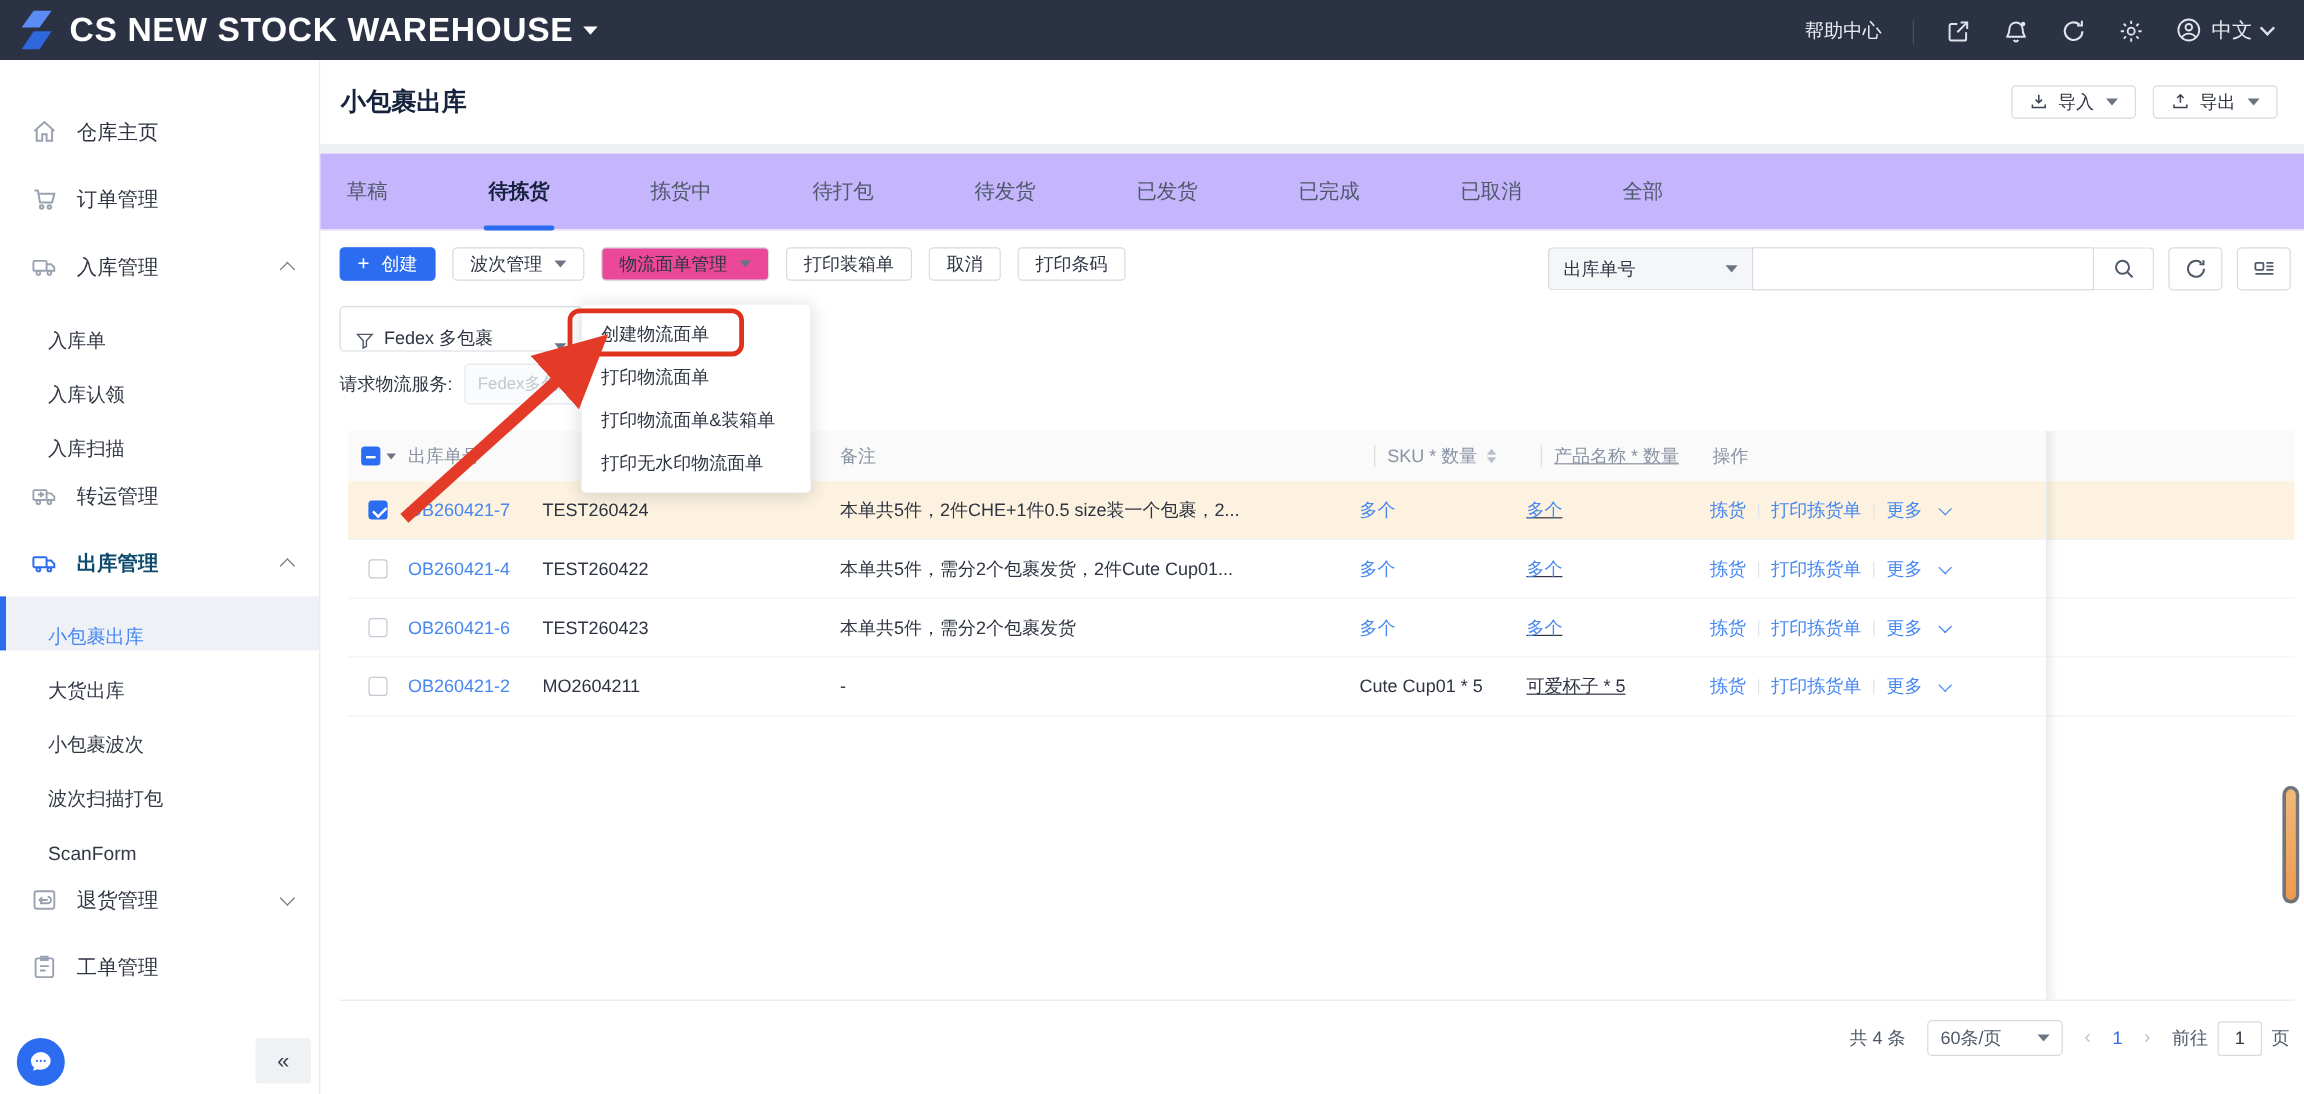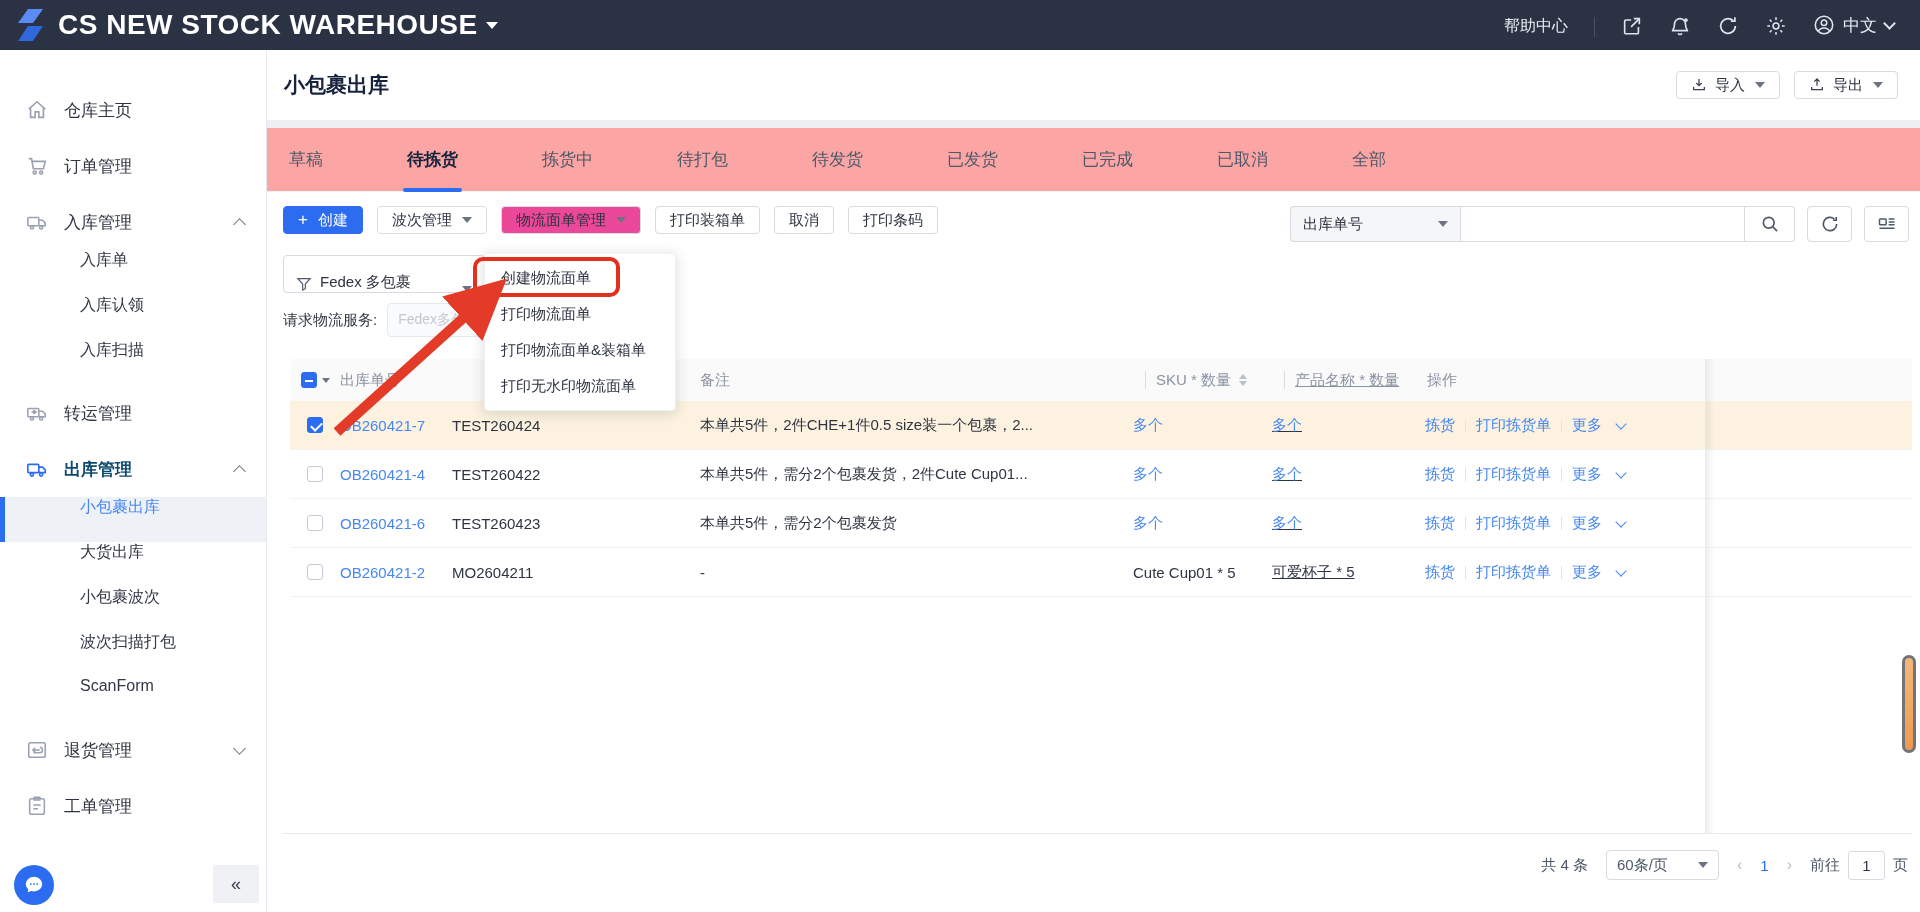--- a/index.html
+++ b/index.html
@@ -17,41 +17,41 @@
   .tb-icon { width:22px; height:22px; color:#dfe3ec; }
   .user-group { display:flex; align-items:center; gap:8px; }
   .chev-down { width:9px; height:9px; border-right:2px solid #dfe3ec; border-bottom:2px solid #dfe3ec; transform:rotate(45deg); margin-top:-4px; }
 
   
   .sidebar { position:absolute; left:0; top:50px; width:267px; height:862px; background:#fff; border-right:1px solid #e7e9ee; padding-top:32px; }
   .side-item { height:56px; display:flex; align-items:center; padding:0 22px 0 26px; font-size:17px; color:#2e3442; cursor:pointer; }
   .side-item .s-icon { width:22px; height:22px; margin-right:16px; color:#9aa2b1; flex:none; }
   .side-item.active-parent { font-weight:bold; color:#0c4a6e; }
   .side-item.active-parent .s-icon { color:#2b6cf0; }
-  .side-sub { height:45px; display:flex; align-items:flex-start; padding-left:80px; font-size:16px; color:#323845; cursor:pointer; position:relative; }
+  .side-sub { height:45px; display:flex; align-items:flex-end; padding-left:40px; font-size:16px; color:#323845; cursor:pointer; position:relative; }
   .side-sub.active { background:#eef1f6; color:#4687f2; }
   .side-sub.active::before { content:""; position:absolute; left:0; top:0; width:5px; height:100%; background:#2b6cf0; }
   .side-chev { margin-left:auto; width:9px; height:9px; border-right:1.8px solid #6c7483; border-bottom:1.8px solid #6c7483; }
   .chev-up { transform:rotate(-135deg); margin-top:5px; }
   .chev-dn { transform:rotate(45deg); margin-top:-4px; }
   .chat-fab { position:absolute; left:14px; top:815px; width:40px; height:40px; border-radius:50%; background:#2b6cf0; display:flex; align-items:center; justify-content:center; cursor:pointer; }
   .collapse-btn { position:absolute; left:213px; top:815px; width:46px; height:38px; background:#f0f1f4; border-radius:3px; display:flex; align-items:center; justify-content:center; font-size:18px; color:#3a404d; cursor:pointer; }
 
   
   .main { position:absolute; left:267px; top:50px; width:1653px; height:862px; }
   .page-header { position:absolute; left:0; top:0; width:1653px; height:70px; background:#fff; display:flex; align-items:center; }
   .page-title { margin-left:17px; font-size:21px; font-weight:bold; color:#17233d; }
   .hdr-buttons { margin-left:auto; margin-right:22px; display:flex; gap:14px; }
   .btn { height:28px; border:1px solid #d6dae1; border-radius:4px; background:#fff; display:flex; align-items:center; padding:0 14px; font-size:15px; color:#2e3442; cursor:pointer; gap:8px; }
   .btn .b-icon { width:16px; height:16px; color:#3a4250; }
   .caret-sm { width:0; height:0; border-left:5px solid transparent; border-right:5px solid transparent; border-top:6px solid #6c7483; margin-left:2px; }
   .gray-strip { position:absolute; left:0; top:70px; width:1653px; height:8px; background:#eef0f4; }
 
   
-  .tabs { position:absolute; left:0; top:78px; width:1653px; height:64px; background:#fca5a5; display:flex; align-items:center; padding-left:22px; border-bottom:1px solid #f0f1f4; }
+  .tabs { position:absolute; left:0; top:78px; width:1653px; height:64px; background:#c4b5fd; display:flex; align-items:center; padding-left:22px; border-bottom:1px solid #f0f1f4; }
   .tab { margin-right:84px; font-size:17px; color:#4e5868; cursor:pointer; position:relative; height:64px; display:flex; align-items:center; }
   .tab.active { color:#17233d; font-weight:bold; }
   .tab.active::after { content:""; position:absolute; left:-4px; right:-4px; bottom:0; height:4px; background:#2b6cf0; border-radius:2px; }
 
   
   .toolbar { position:absolute; left:16px; top:156px; display:flex; gap:14px; }
   .btn-primary { background:#2b6cf0; border-color:#2b6cf0; color:#fff; font-size:15px; }
   .btn-pressed { background:#ec4899; }
   .plus { font-size:17px; margin-right:2px; }
   .search-group { position:absolute; right:125px; top:156px; display:flex; height:36px; }

